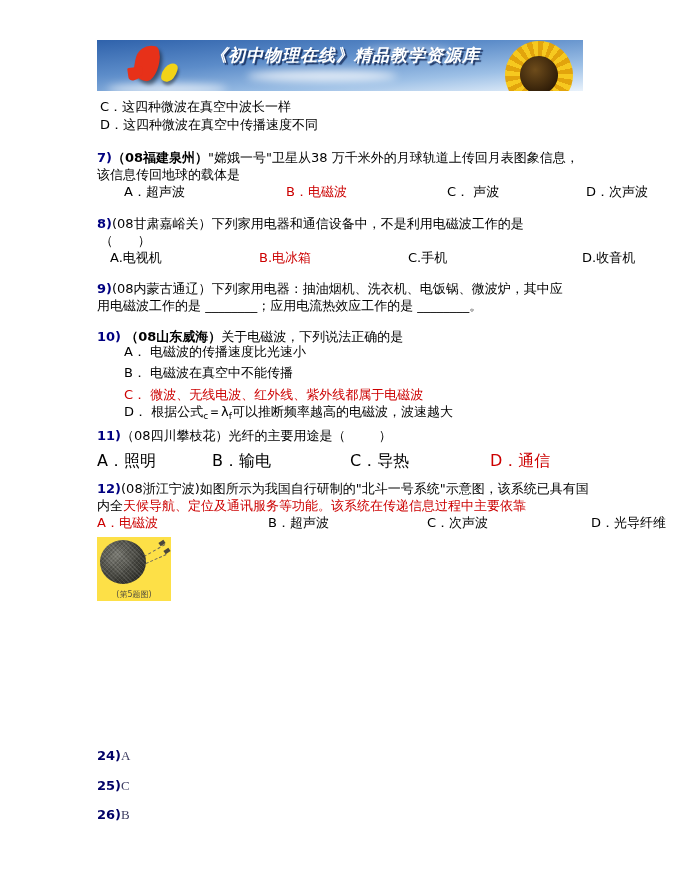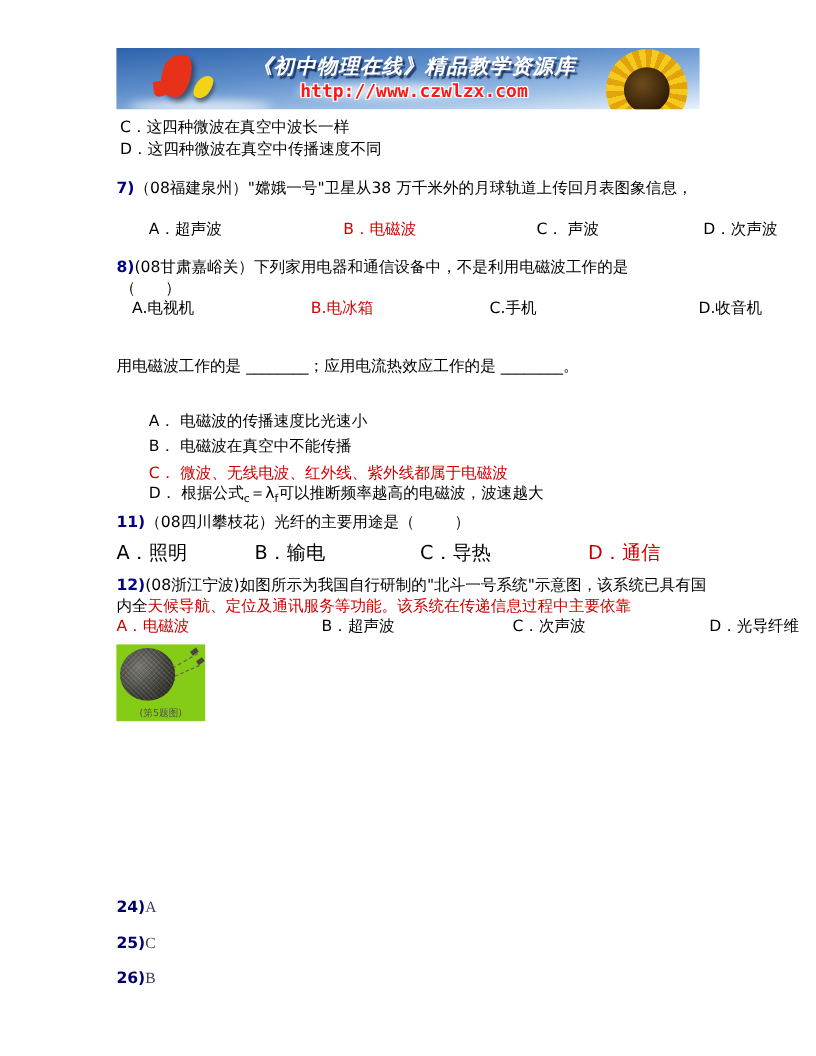--- a/index.html
+++ b/index.html
@@ -56,36 +56,36 @@
   }
   .sunflower::after {
     content:""; position:absolute; left:50%; top:50%; width:38px; height:38px;
     transform:translate(-50%,-50%); border-radius:50%;
     background:radial-gradient(circle at 38% 38%,#6e4c1b,#2d1b07 75%);
   }
 
   
   .t { position:absolute; white-space:pre; font-size:13px; line-height:16px; color:#000; width:575px; }
   .qnum   { color:#000080; font-weight:bold; }
-  .bold   { font-weight:normal; }
+  .bold   { font-weight:bold; }
   .red    { color:#cc0000; }
   .opts   { display:flex;gap:44px; }
   .opts span { display:inline-block; white-space:pre; }
   .sub    { font-size:9px; vertical-align:-3px; }
 
   
   .q7opts  { padding-left:27px; }
   .q7opts .oA{width:118px;} .q7opts .oB{width:117px;} .q7opts .oC{width:95px;}
   .q8opts  { padding-left:13px; }
   .q8opts .oA{width:105px;} .q8opts .oB{width:105px;} .q8opts .oC{width:130px;}
   .q11opts .oA{width:71px;} .q11opts .oB{width:94px;} .q11opts .oC{width:96px;}
   .q12opts .oA{width:98px;} .q12opts .oB{width:115px;margin-left:29px;} .q12opts .oC{width:120px;}
 
   
-  .figure { position:absolute; left:97px; top:537px; width:74px; height:64px; background:#84cc16; }
+  .figure { position:absolute; left:97px; top:537px; width:74px; height:64px; background:#fde047; }
   .globe {
     position:absolute; left:3px; top:3px; width:46px; height:44px; border-radius:50%;
     background:
       repeating-linear-gradient(45deg, rgba(255,255,255,.10) 0 1px, transparent 1px 3px),
       repeating-linear-gradient(-45deg, rgba(0,0,0,.15) 0 1px, transparent 1px 3px),
       radial-gradient(circle at 35% 35%, #7a7a72, #3c3c36 62%, #1f1f1c);
   }
   .beam { position:absolute; border-top:1px dashed #6a665c; transform-origin:left center; }
   .beam.b1 { left:42px; top:22px; width:30px; transform:rotate(-30deg); }
   .beam.b2 { left:40px; top:30px; width:32px; transform:rotate(-24deg); }
@@ -104,46 +104,48 @@
 
 <div class="page">
 
   <div class="banner">
     <div class="cloud c1"></div>
     <div class="cloud c2"></div>
     <div class="cloud c3"></div>
     <div class="flame-red"></div>
     <div class="flame-yellow"></div>
     <div class="banner-title">《初中物理在线》精品教学资源库</div>
-    <div class="banner-url">http://www.czwlzx.com</div>
     <div class="sunflower"></div>
   </div>
 
   <div class="t" style="left:100px; top:99px;">C．这四种微波在真空中波长一样</div>
   <div class="t" style="left:100px; top:117px;">D．这四种微波在真空中传播速度不同</div>
 
   <div class="t" style="left:97px; top:150px;"><span class="qnum">7)</span><span class="bold">（08福建泉州）</span><span>"嫦娥一号"卫星从38 万千米外的月球轨道上传回月表图象信息，</span></div>
+  <div class="t" style="left:97px; top:167px;">该信息传回地球的载体是</div>
   <div class="t opts q7opts" style="left:97px; top:184px;">
     <span class="oA">A．超声波</span>
     <span class="oB red">B．电磁波</span>
     <span class="oC">C． 声波</span>
     <span class="oD">D．次声波</span>
   </div>
 
   <div class="t" style="left:97px; top:216px;"><span class="qnum">8)</span><span>(08甘肃嘉峪关）</span><span>下列家用电器和通信设备中，不是利用电磁波工作的是</span></div>
   <div class="t" style="left:100px; top:233px;">（      ）</div>
   <div class="t opts q8opts" style="left:97px; top:250px;">
     <span class="oA">A.电视机</span>
     <span class="oB red">B.电冰箱</span>
     <span class="oC">C.手机</span>
     <span class="oD">D.收音机</span>
   </div>
 
+  <div class="t" style="left:97px; top:281px;"><span class="qnum">9)</span><span>(08内蒙古通辽）</span><span>下列家用电器：抽油烟机、洗衣机、电饭锅、微波炉，其中应</span></div>
   <div class="t" style="left:97px; top:298px;">用电磁波工作的是 ________；应用电流热效应工作的是 ________。</div>
 
+  <div class="t" style="left:97px; top:329px;"><span class="qnum">10)</span><span> </span><span class="bold">（08山东威海）</span><span>关于电磁波，下列说法正确的是</span></div>
   <div class="t" style="left:124px; top:344px;">A． 电磁波的传播速度比光速小</div>
   <div class="t" style="left:124px; top:365px;">B． 电磁波在真空中不能传播</div>
   <div class="t red" style="left:124px; top:387px;">C． 微波、无线电波、红外线、紫外线都属于电磁波</div>
   <div class="t" style="left:124px; top:404px;"><span>D． 根据公式</span><span class="sub">c</span><span>＝λ</span><span class="sub">f</span><span>可以推断频率越高的电磁波，波速越大</span></div>
 
   <div class="t" style="left:97px; top:428px;"><span class="qnum">11)</span><span>（08四川攀枝花）</span><span>光纤的主要用途是（        ）</span></div>
   <div class="t opts q11opts" style="left:97px; top:453px; font-size:16px;">
     <span class="oA">A．照明</span>
     <span class="oB">B．输电</span>
     <span class="oC">C．导热</span>

